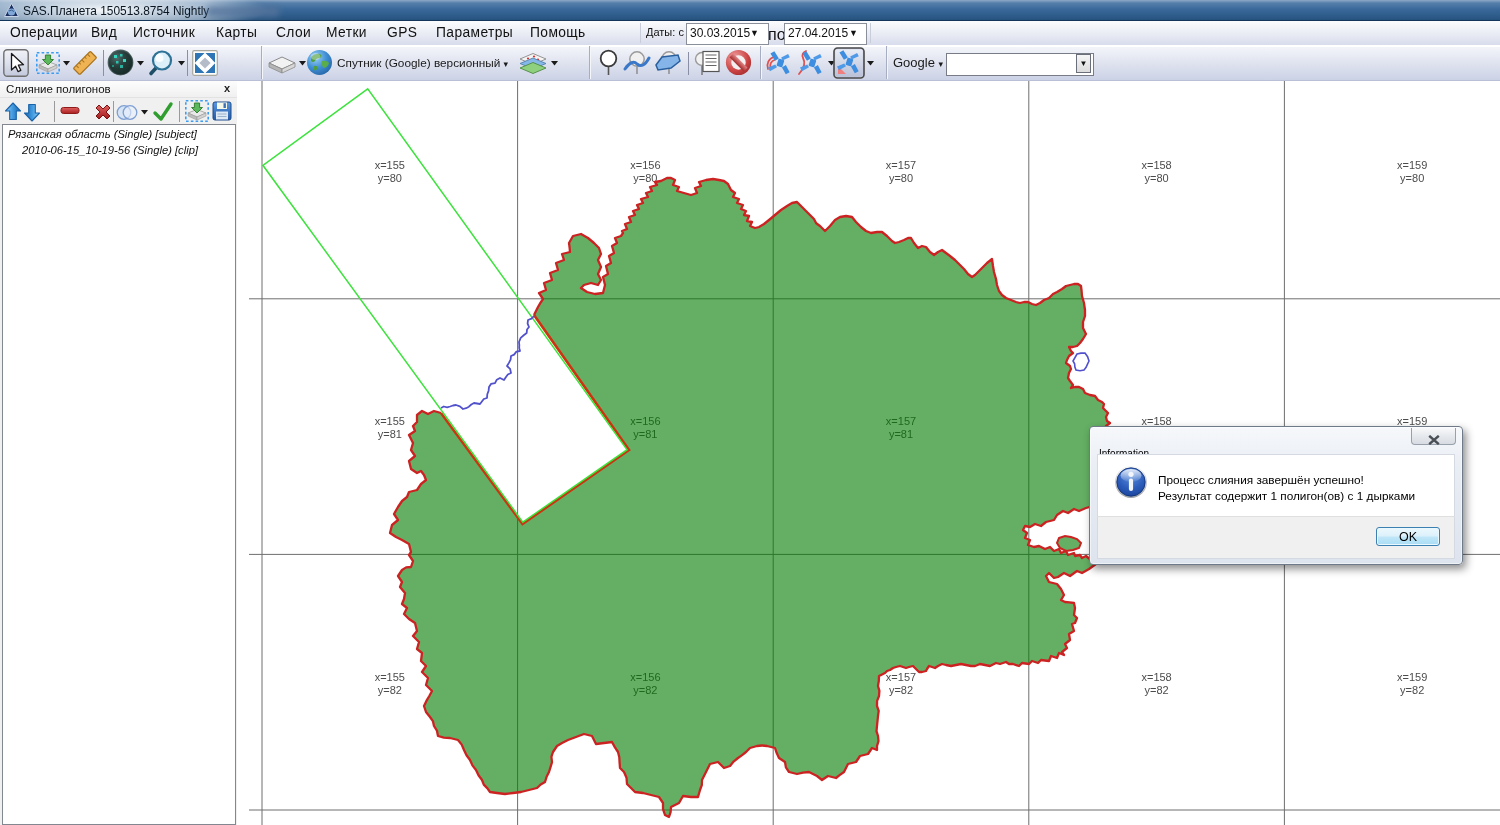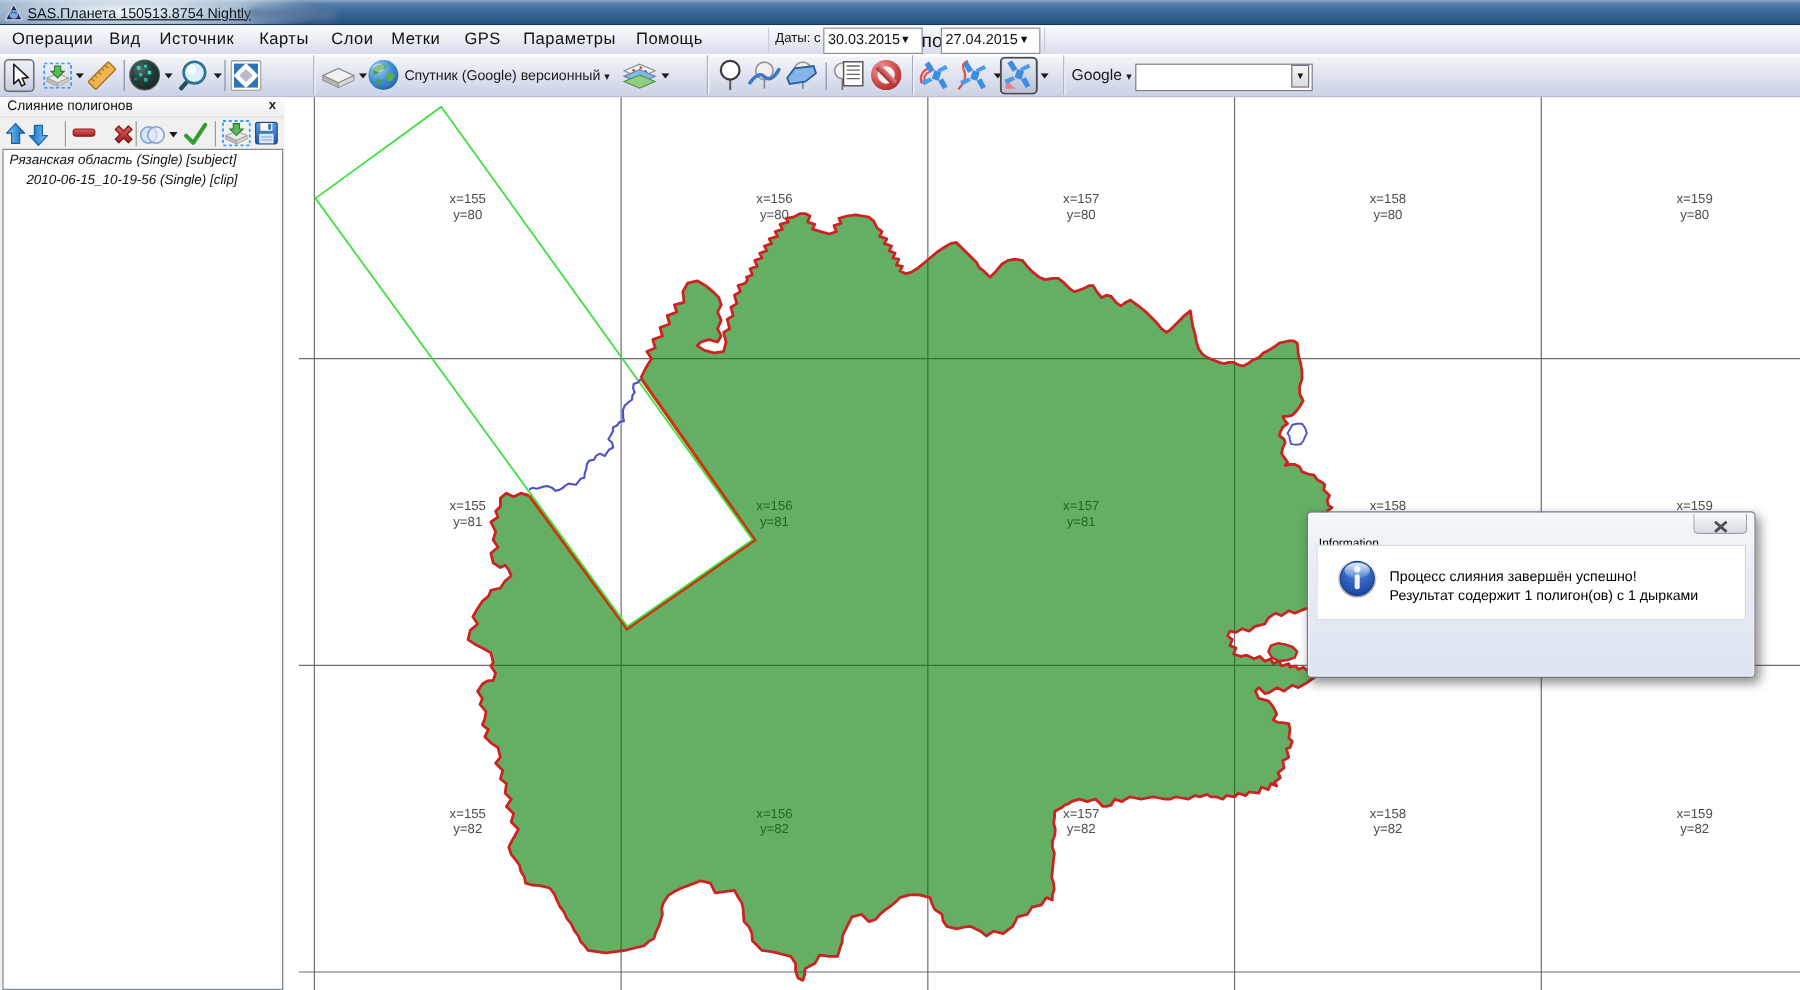--- a/index.html
+++ b/index.html
@@ -2,21 +2,21 @@
 <html><head><meta charset="utf-8">
 <style>
 * { margin:0; padding:0; box-sizing:content-box; }
 body { width:1500px; height:825px; overflow:hidden; position:relative;
   font-family:"Liberation Sans", sans-serif; background:#fff; }
 #titlebar { position:absolute; left:0; top:0; width:1500px; height:20px;
   background:linear-gradient(#8fa9c7 0%, #557fa9 15%, #3a6a9a 45%, #2f5d8c 75%, #26527d 100%);
   border-bottom:1px solid #14365a; }
 #title-glow { position:absolute; left:0px; top:0px; width:310px; height:20px;
   background:radial-gradient(ellipse 210px 30px at 105px 10px, rgba(255,255,255,0.95), rgba(255,255,255,0.45) 55%, rgba(255,255,255,0) 78%); }
-#titletext { position:absolute; left:23px; top:3.5px; font-size:11.9px; color:#0a1520;text-decoration:underline; }
+#titletext { position:absolute; left:23px; top:3.5px; font-size:11.9px; color:#0a1520; }
 #redact { position:absolute; left:206px; top:6px; width:74px; height:11px; border-radius:5px;
   background:#55749b; filter:blur(3px); opacity:0.8; }
 #appicon { position:absolute; left:4px; top:3px; }
 #menubar { position:absolute; left:0; top:21px; width:1500px; height:24px;
   background:linear-gradient(#fbfcfe, #e7eaf3 60%, #d8dcec); font-size:13.2px; color:#111; }
 .mi { position:absolute; top:4px; font-size:13.8px; letter-spacing:0.4px; }
 .datefld { position:absolute; top:2px; width:78px; height:18px; background:#fff;
   border:1px solid #8a8f9a; font-size:12px; color:#111; padding:2px 0 0 3px; box-sizing:content-box; }
 .dfarr { position:absolute; top:7px; font-size:9px; color:#111; }
 #toolbar { position:absolute; left:0; top:46px; width:1500px; height:33px;
@@ -433,12 +433,15 @@
           </linearGradient>
         </defs>
 <circle cx="17" cy="17" r="14.2" fill="url(#blue)" stroke="#0e2f72" stroke-width="0.8"></circle>
 <ellipse cx="17" cy="10.5" rx="10.5" ry="6.5" fill="url(#shine)"></ellipse>
 <rect x="14.9" y="13.5" width="4.2" height="12.5" rx="2.1" fill="#f2f5fa"></rect>
 <circle cx="17" cy="9.3" r="2.6" fill="#f2f5fa"></circle>
 </svg>
     <div style="position:absolute;left:60px;top:18px;font-size:11.8px;color:#000">Процесс слияния завершён успешно!</div>
     <div style="position:absolute;left:60px;top:34px;font-size:11.8px;color:#000">Результат содержит 1 полигон(ов) с 1 дырками</div>
   </div>
+  <div id="dlg-footer">
+      <div id="dlg-ok">OK</div>
+    </div>
 </div>
 </body></html>

